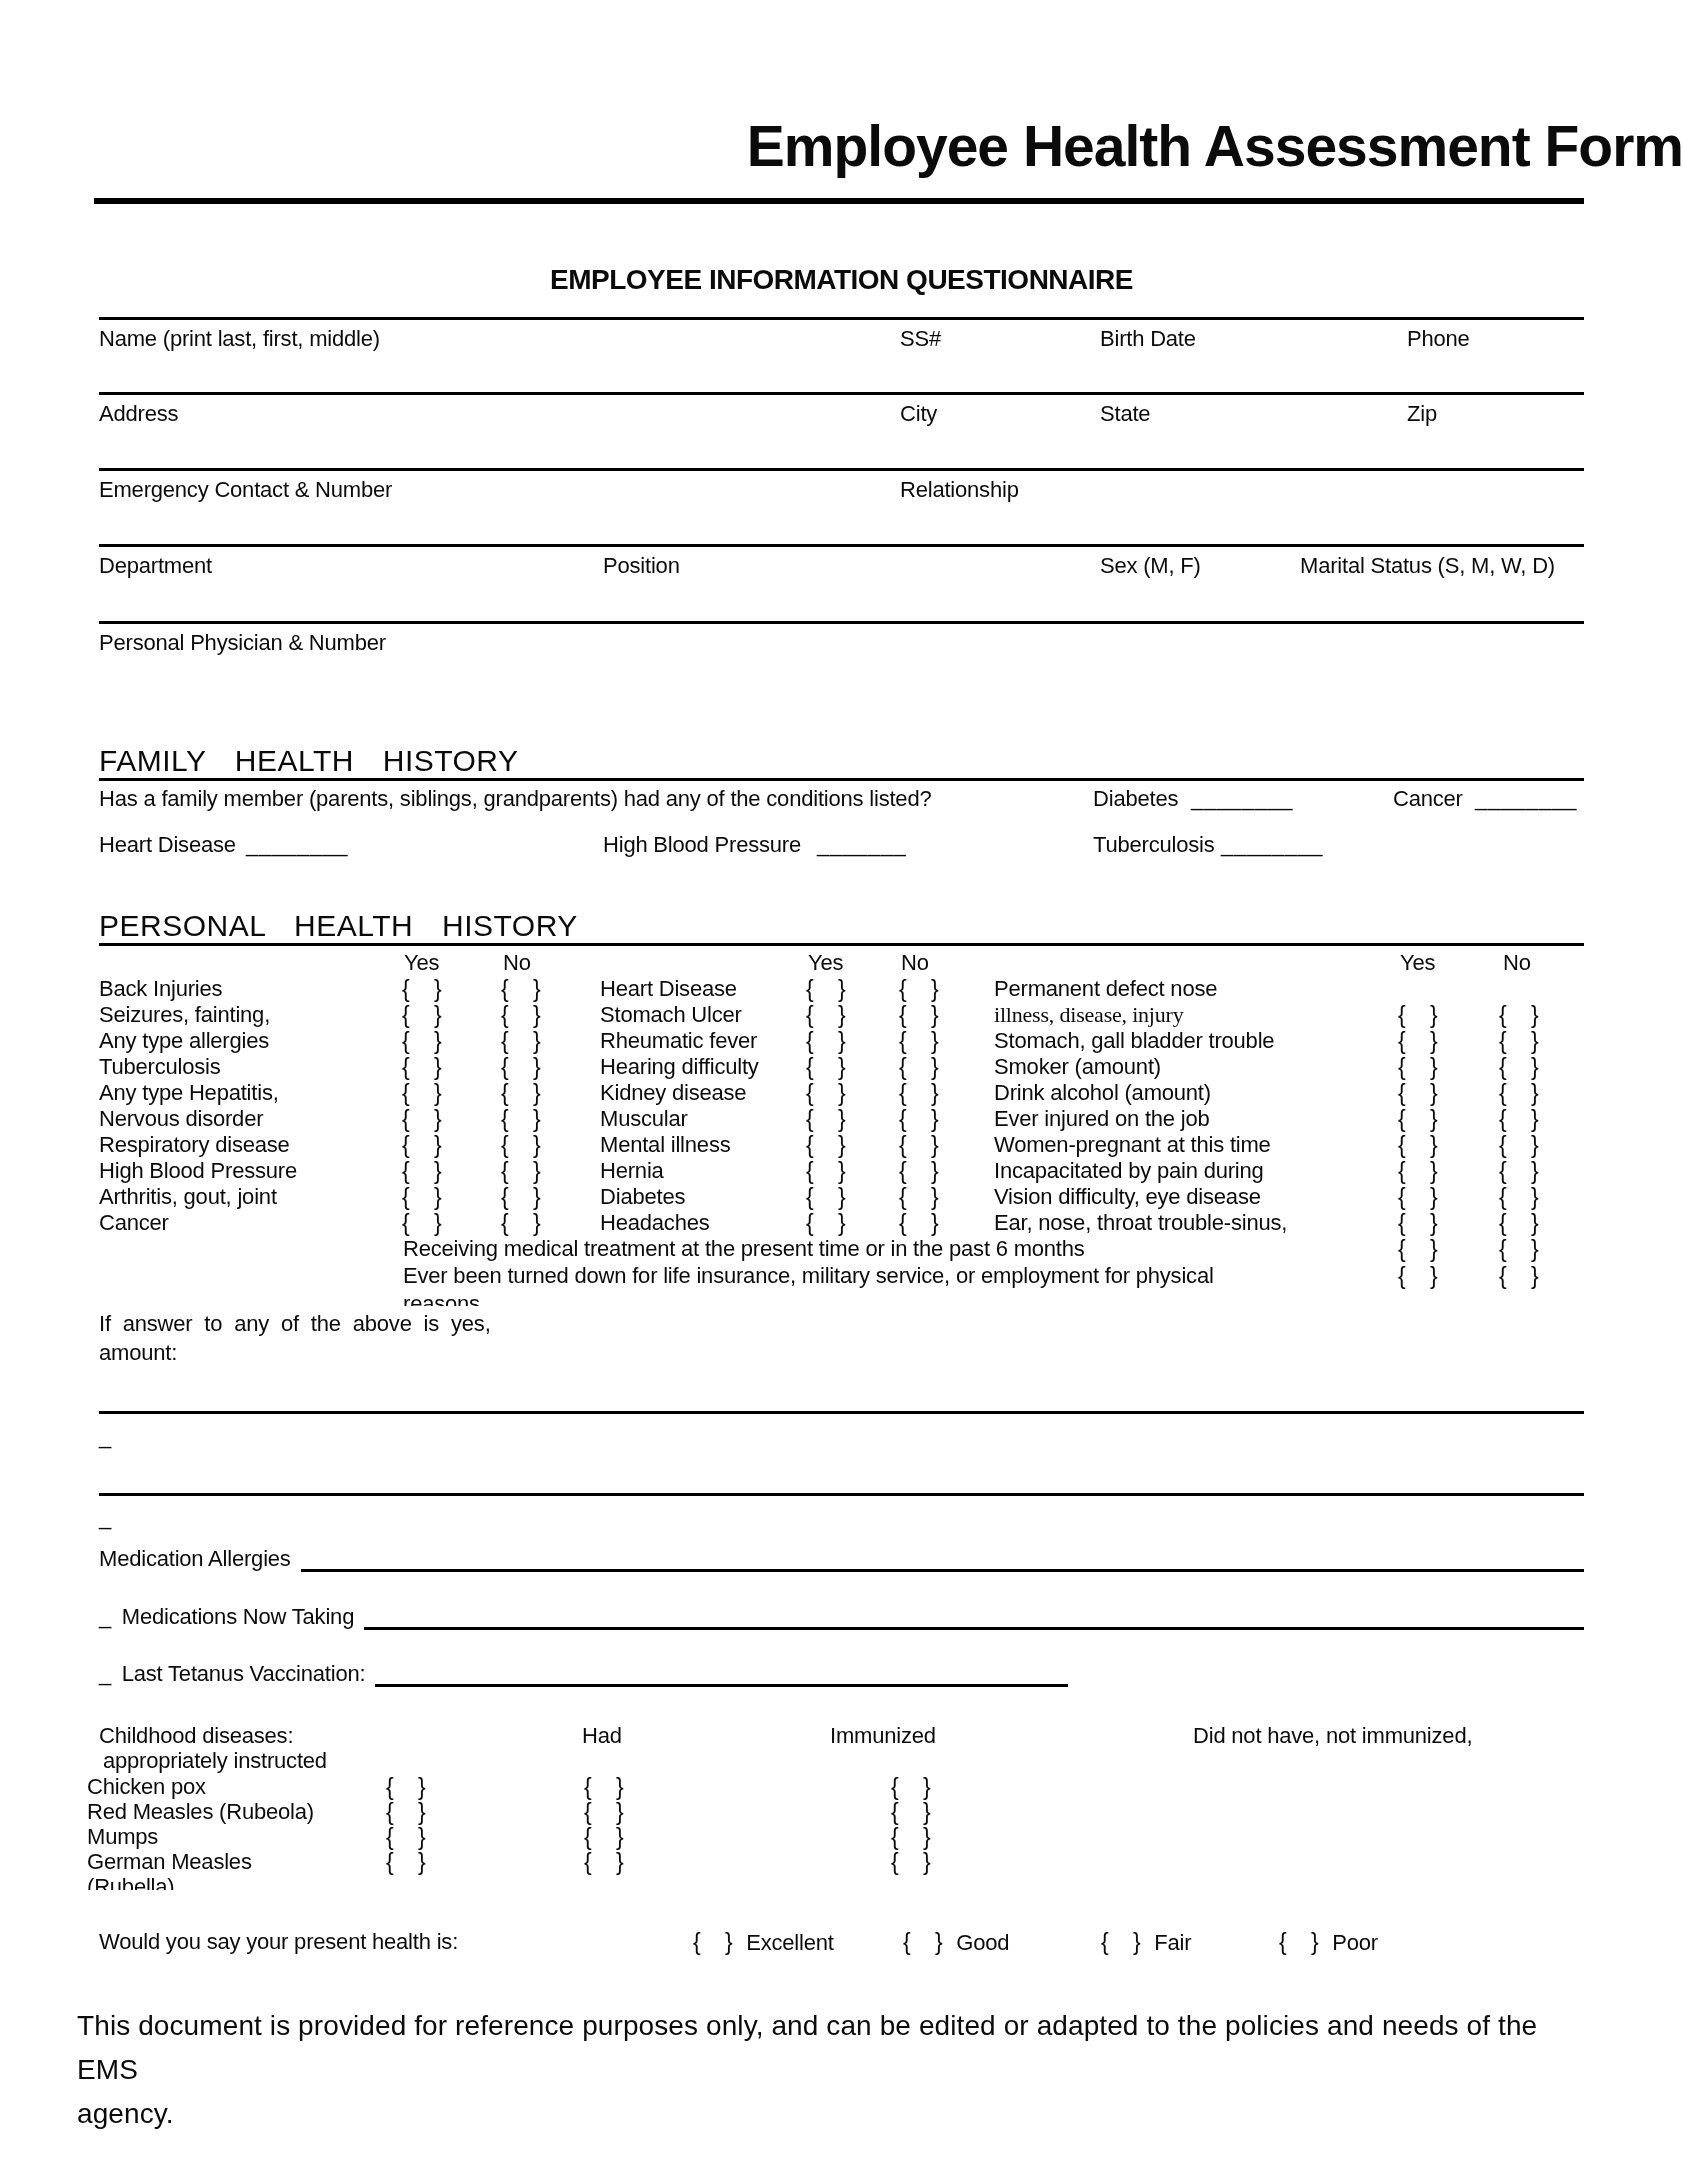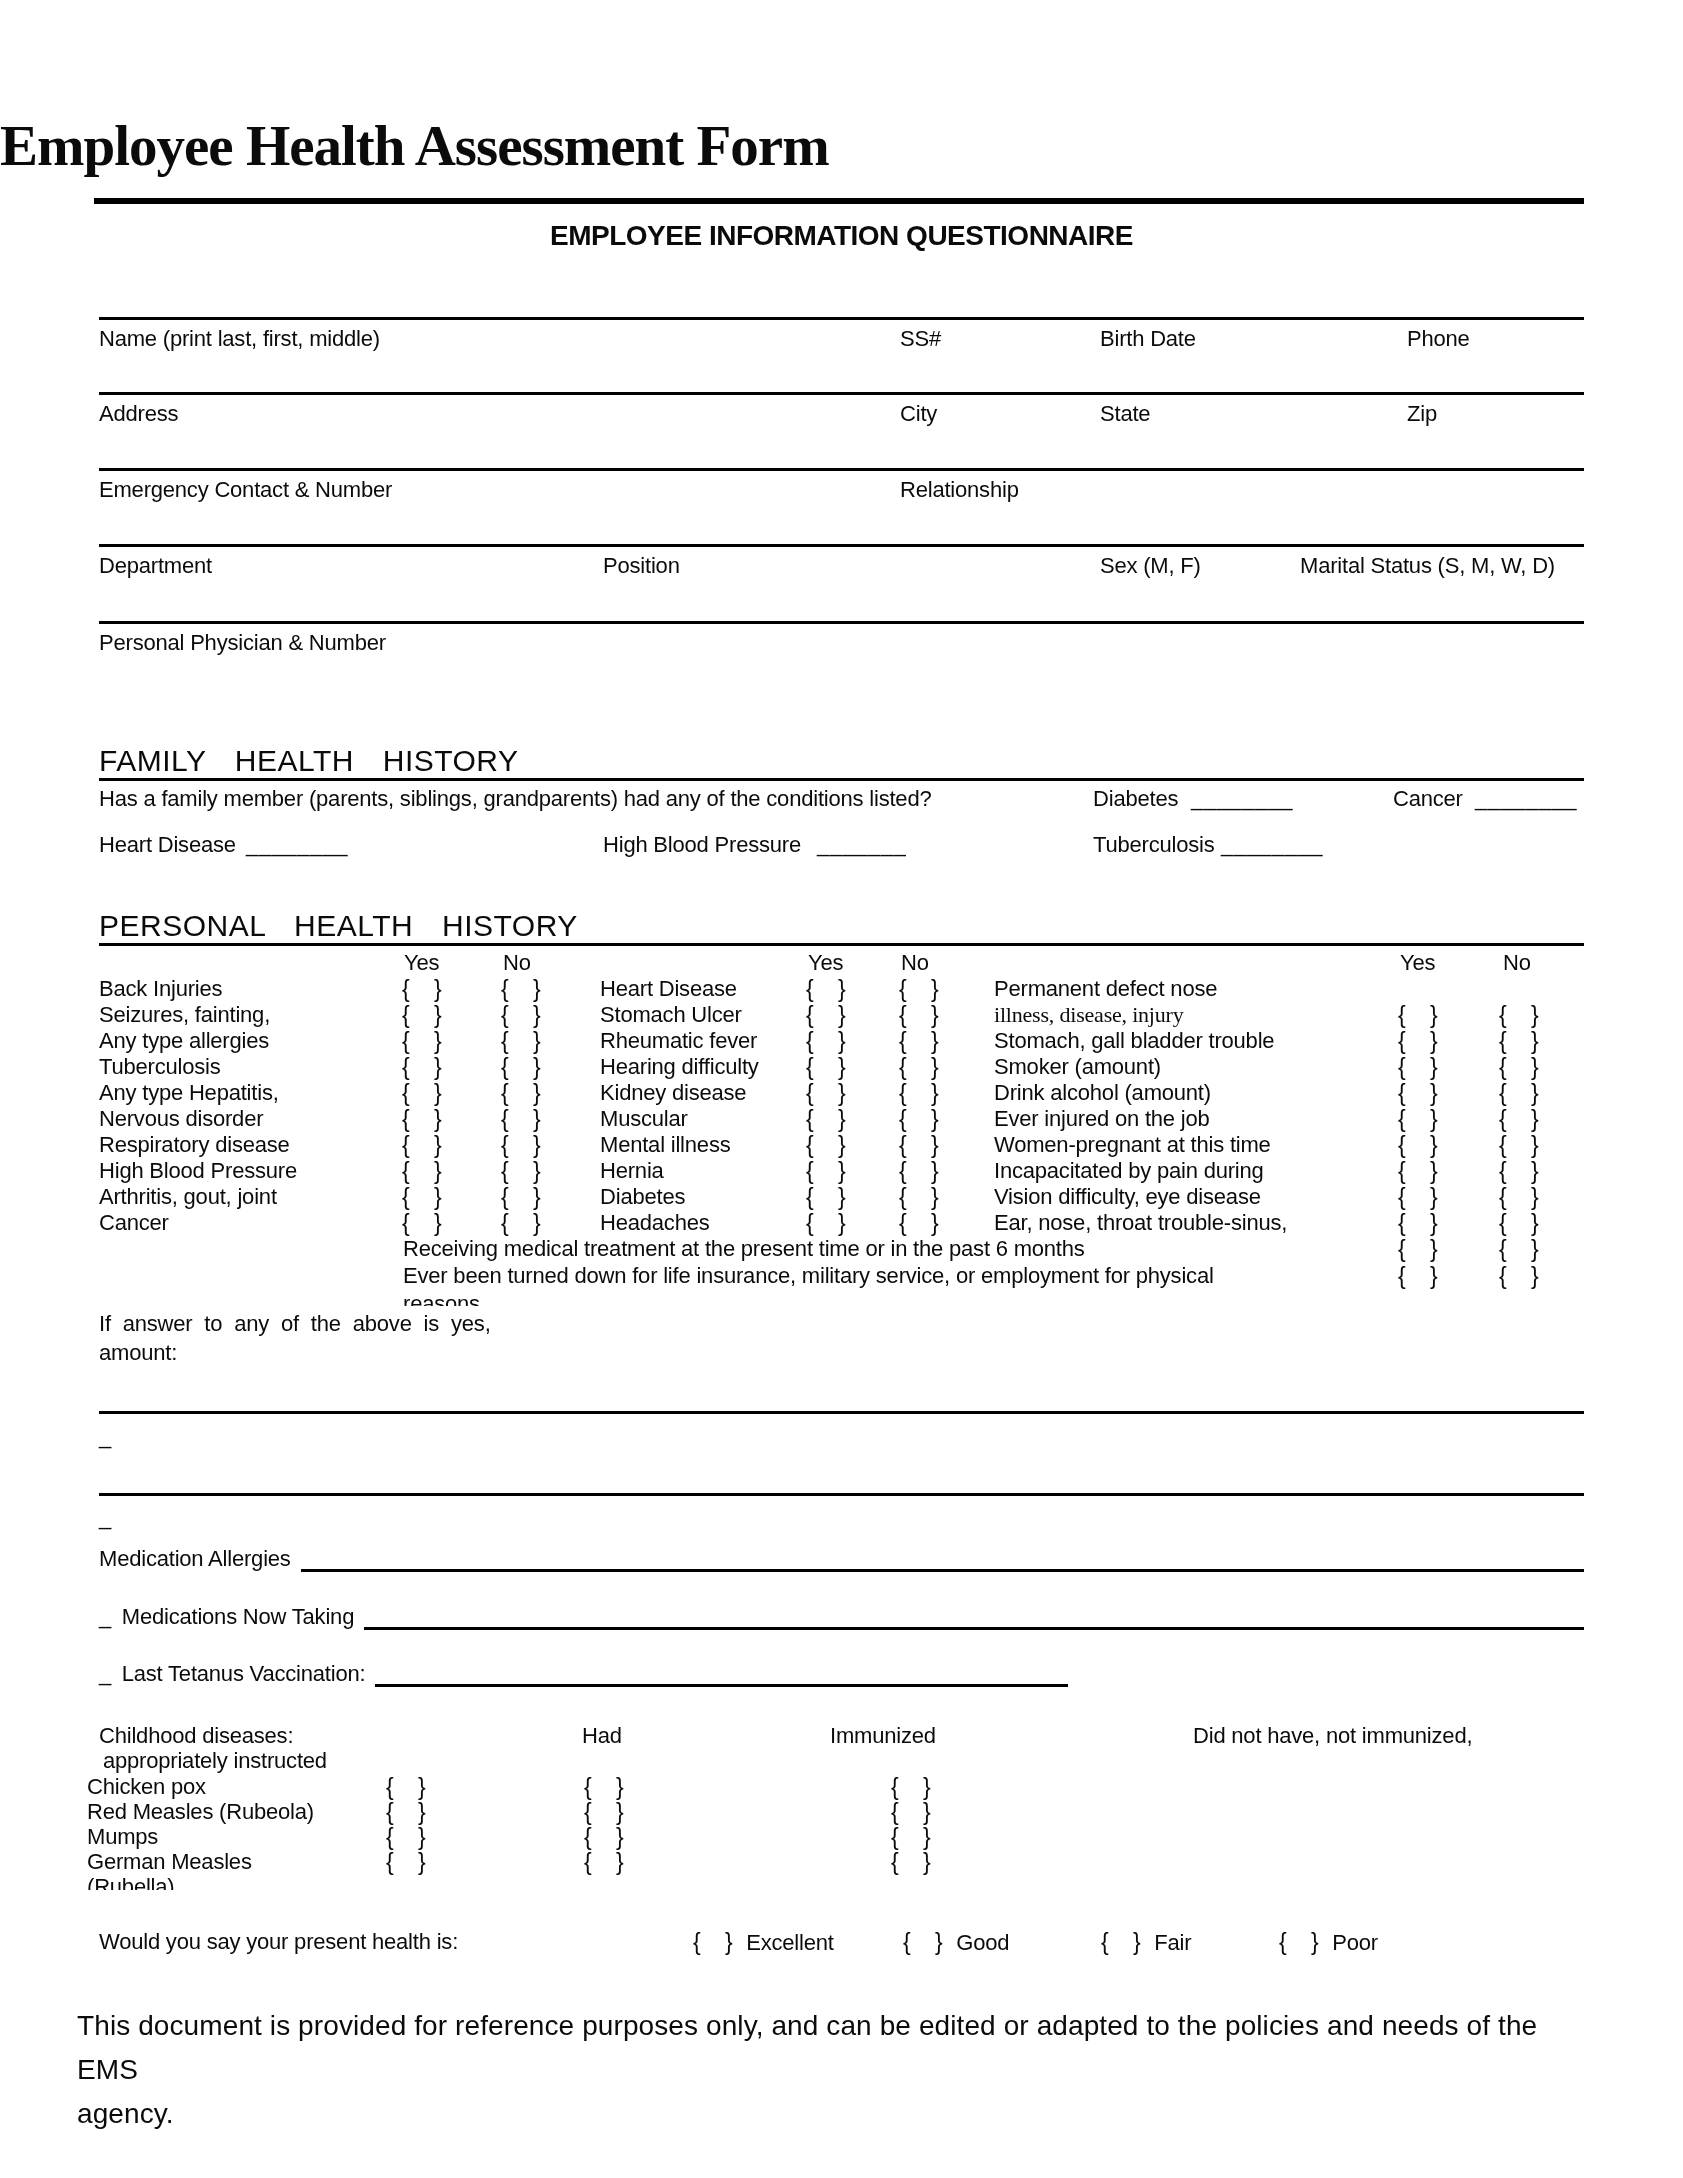--- a/index.html
+++ b/index.html
@@ -7,24 +7,24 @@
     position:relative;width:1683px;height:2178px;background:#fff;
     font-family:"Liberation Sans",sans-serif;color:#0b0b0b;overflow:hidden;
   }
   .abs{position:absolute;}
   .lbl{font-size:22px;letter-spacing:-0.2px;white-space:nowrap;}
   .hline{height:3px;background:#000;}
   .heading{font-size:30px;word-spacing:20px;letter-spacing:0.5px;white-space:nowrap;}
   .cb{font-size:23px;letter-spacing:9px;white-space:nowrap;cursor:default;}
   .blank{font-size:22px;letter-spacing:0.5px;white-space:nowrap;}
   .title{
-    width:100%;text-align:left;font-family:Liberation Serif, serif;
+    width:100%;text-align:right;font-family:Liberation Sans, sans-serif;
     font-weight:bold;font-size:57px;letter-spacing:-1px;white-space:nowrap;
   }
-  .subtitle{width:100%;text-align:center;font-weight:bold;font-size:28px;letter-spacing:-0.5px;}
+  .subtitle{width:100%;text-align:center;font-weight:bold;font-size:28px;letter-spacing:-0.5px;margin-top:44px;}
   .inforow{left:99px;width:1485px;}
   .inforow .hline{position:absolute;top:0;left:0;width:100%;}
   .inforow .lbl{position:absolute;top:9px;}
   .prow{position:relative;height:26px;}
   .prow span{position:absolute;top:0;}
   .crow{position:relative;height:25px;}
   .crow span{position:absolute;top:0;}
   .flexline{display:flex;align-items:flex-end;}
   .fill{flex:1;border-bottom:3px solid #000;height:24px;margin-left:10px;}
   .fillfixed{border-bottom:3px solid #000;height:24px;margin-left:10px;}

